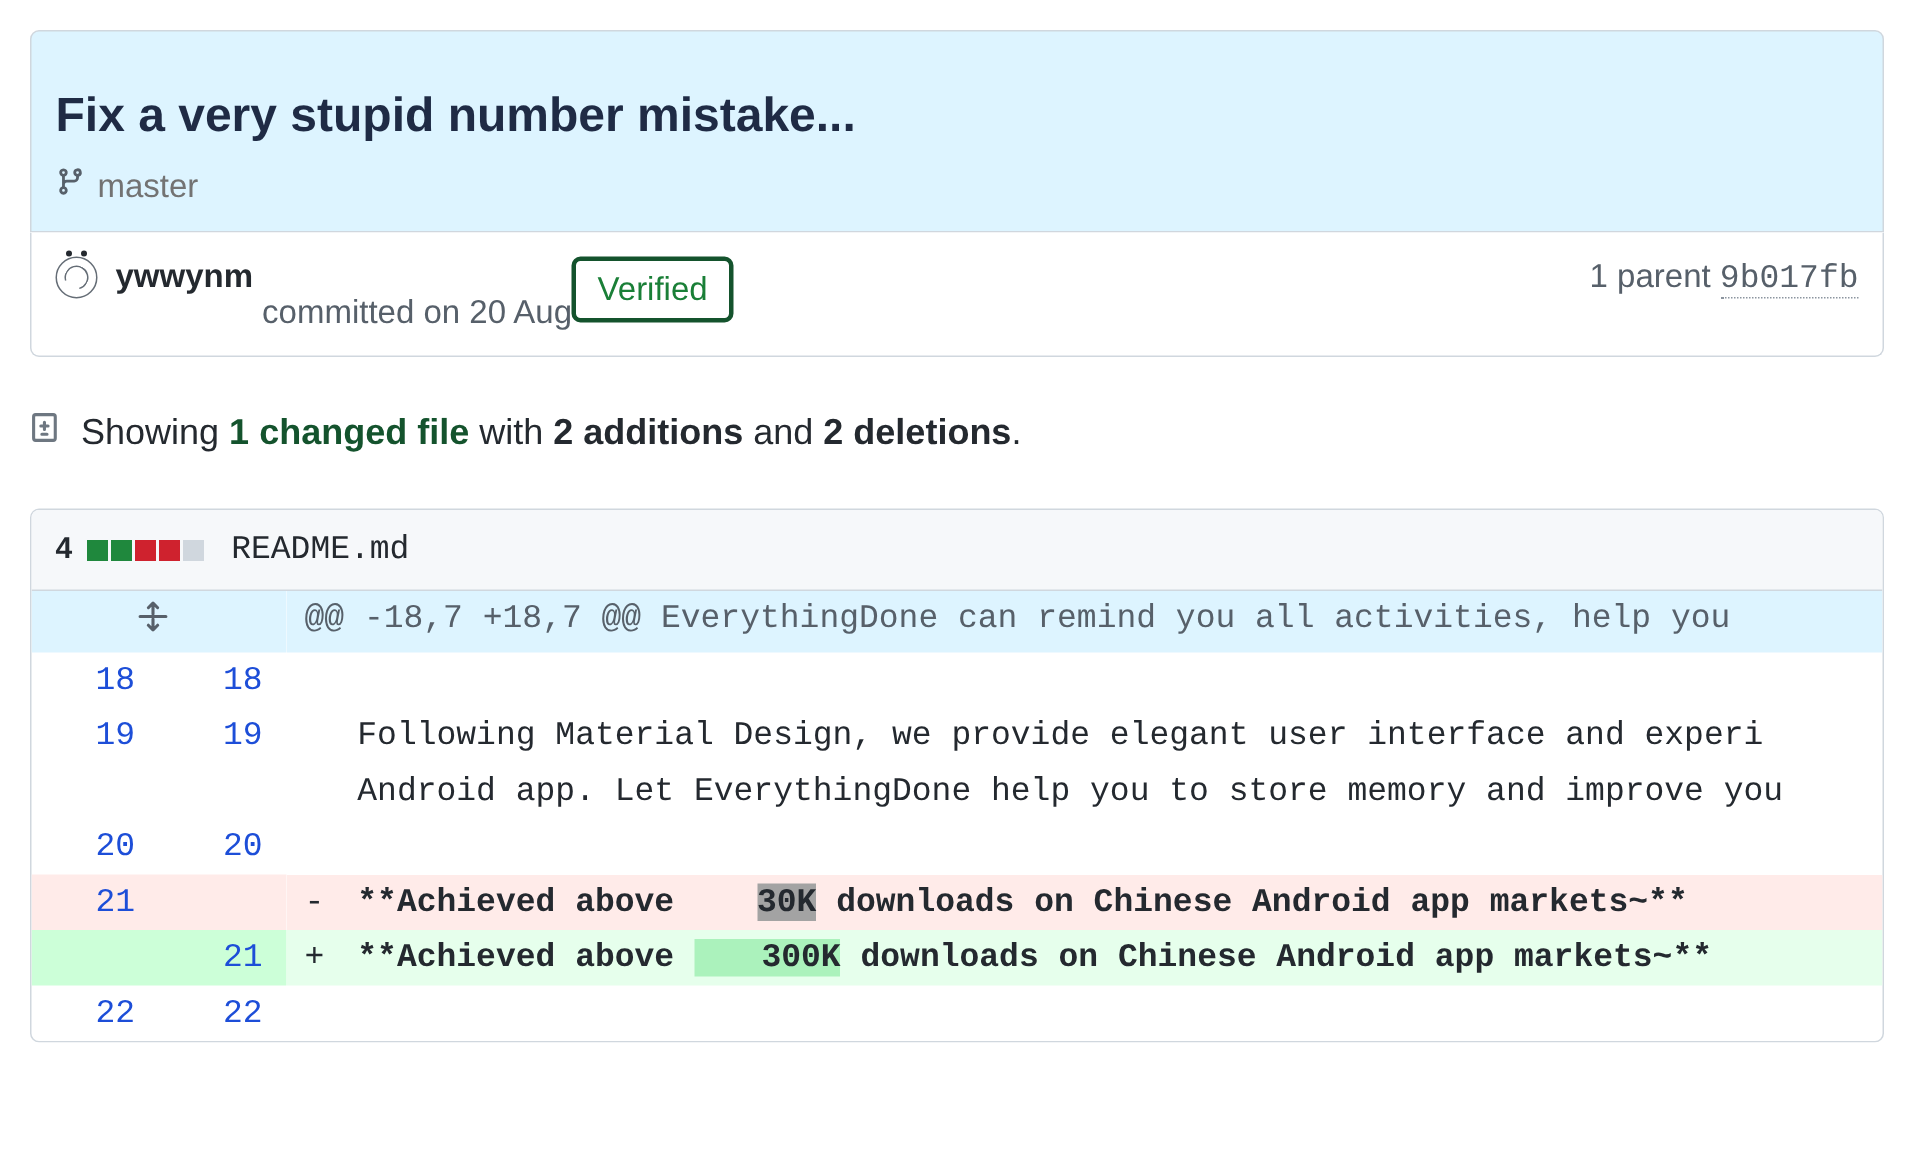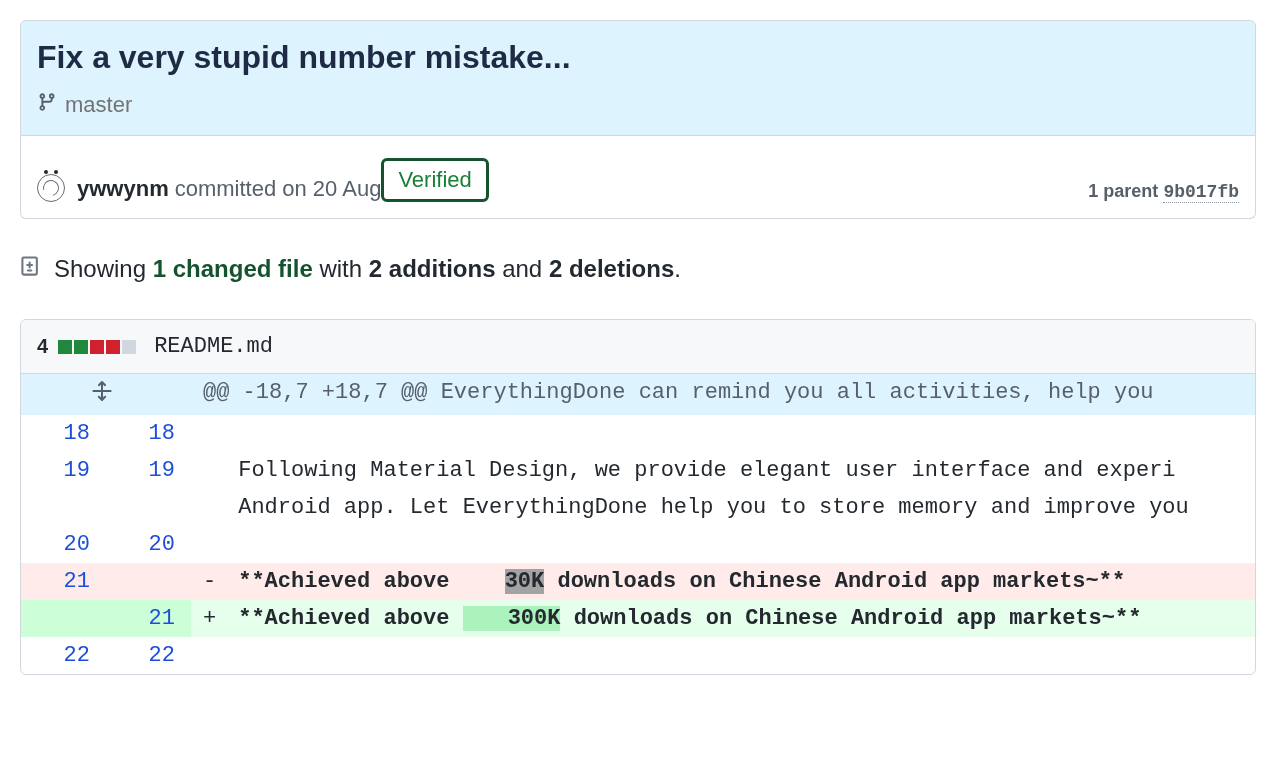--- a/index.html
+++ b/index.html
@@ -14,39 +14,40 @@
   border: 1px solid #d0d7de;
   border-radius: 6px 6px 0 0;
   background: #ddf4ff;
   padding: 16px;
 }
 .commit-title {
   font-size: 32px;
   font-weight: 600;
   color: #1f2b45;
   line-height: 1.25;
+  margin-top: 19px;
 }
 .branch-row {
   margin-top: 14px;
   display: flex;
   align-items: center;
   gap: 8px;
   color: #737373;
   font-size: 22px;
 }
 .branch-icon svg { fill: #57606a; }
 .commit-meta {
   margin: 0 20px;
   border: 1px solid #d0d7de;
   border-top: none;
   border-radius: 0 0 6px 6px;
   background: #fff;
   padding: 16px;
   display: flex;
-  align-items: flex-end;
+  align-items: flex-start;
 }
 .avatar {
   width: 28px; height: 28px;
   border-radius: 50%;
   border: 1px solid #656d76;
   display: flex; align-items: center; justify-content: center;
   margin-right: 12px;
   position: relative;
 }
 .avatar::before {
@@ -72,23 +73,22 @@
 .committed { font-size: 22px; color: #57606a; margin-left: 6px; margin-top: 24px; }
 .verified-badge {
   border: 3px solid #14532d;
   border-radius: 6px;
   padding: 6px 14px;
   font-size: 22px;
   color: #1a7f37;
 }
 .parent-info {
   margin-left: auto;
-  font-size: 18px;
+  font-size: 22px;
   color: #57606a;
-  font-weight: bold;
 }
 .parent-sha {
   font-family: SFMono-Regular, Consolas, "Liberation Mono", Menlo, monospace;
   color: #57606a;
   border-bottom: 1px dotted #8c959f;
 }
 .diffstat-row {
   margin: 34px 20px 0 20px;
   display: flex;
   align-items: center;

